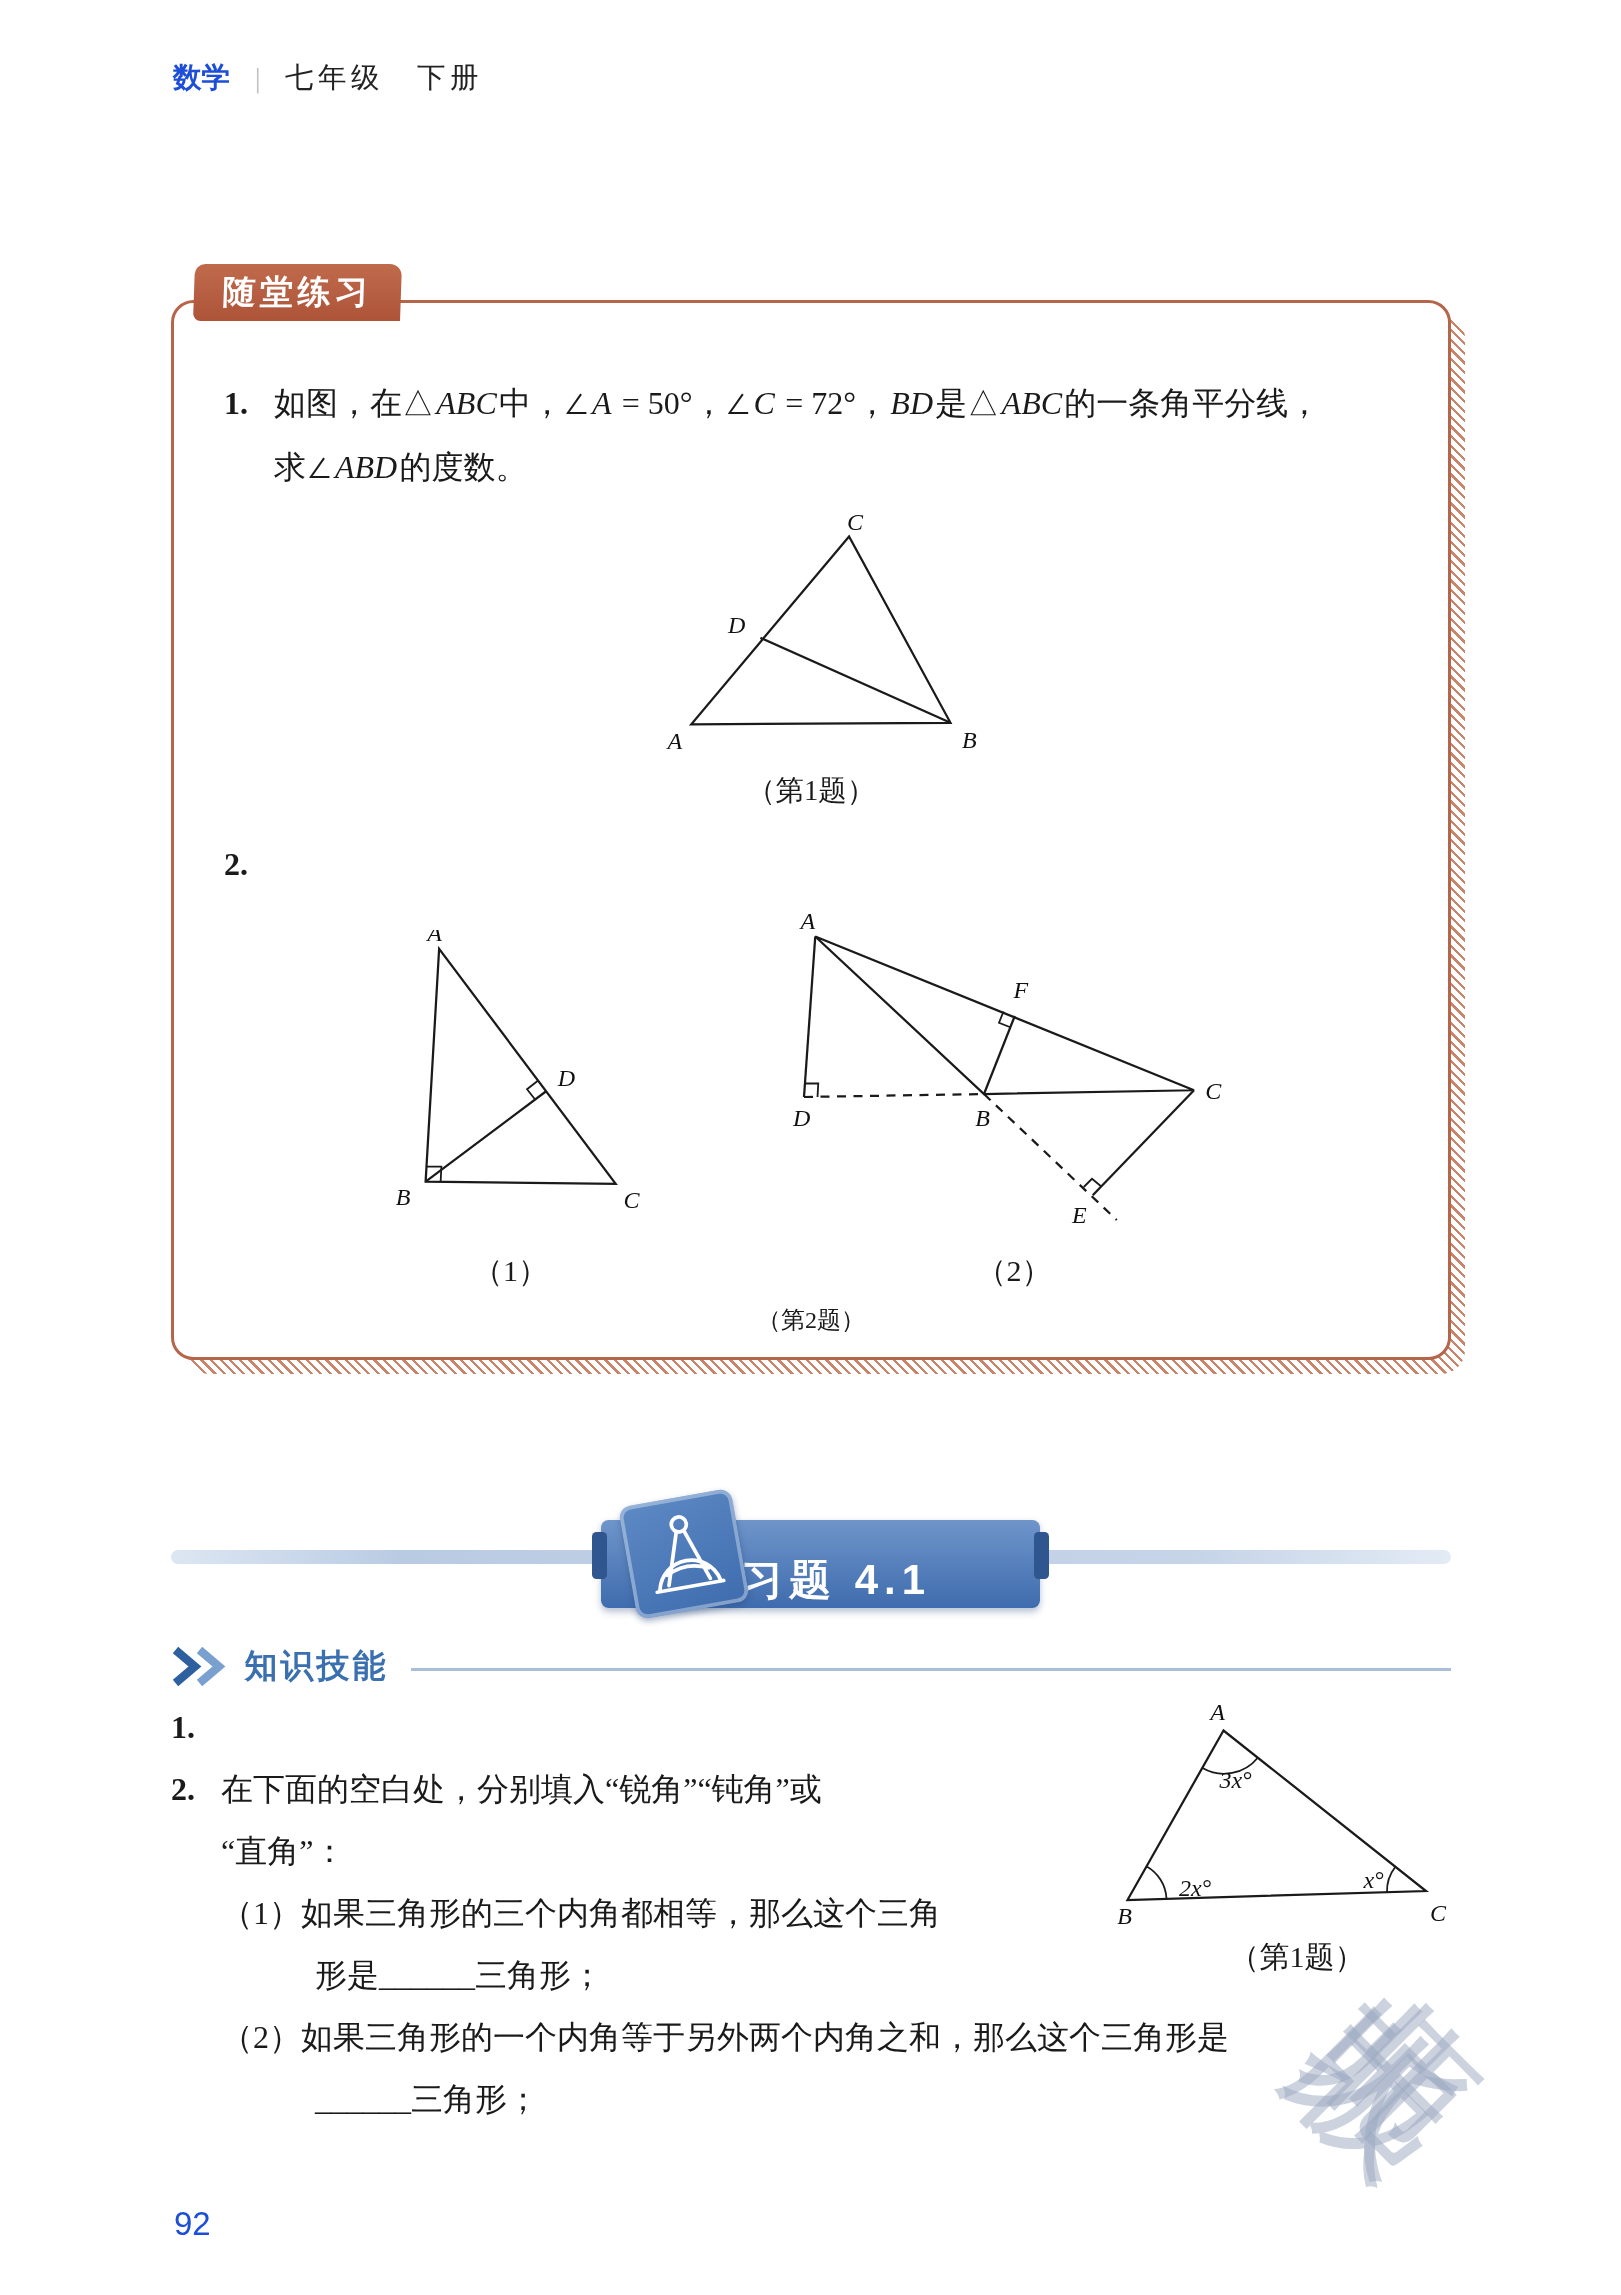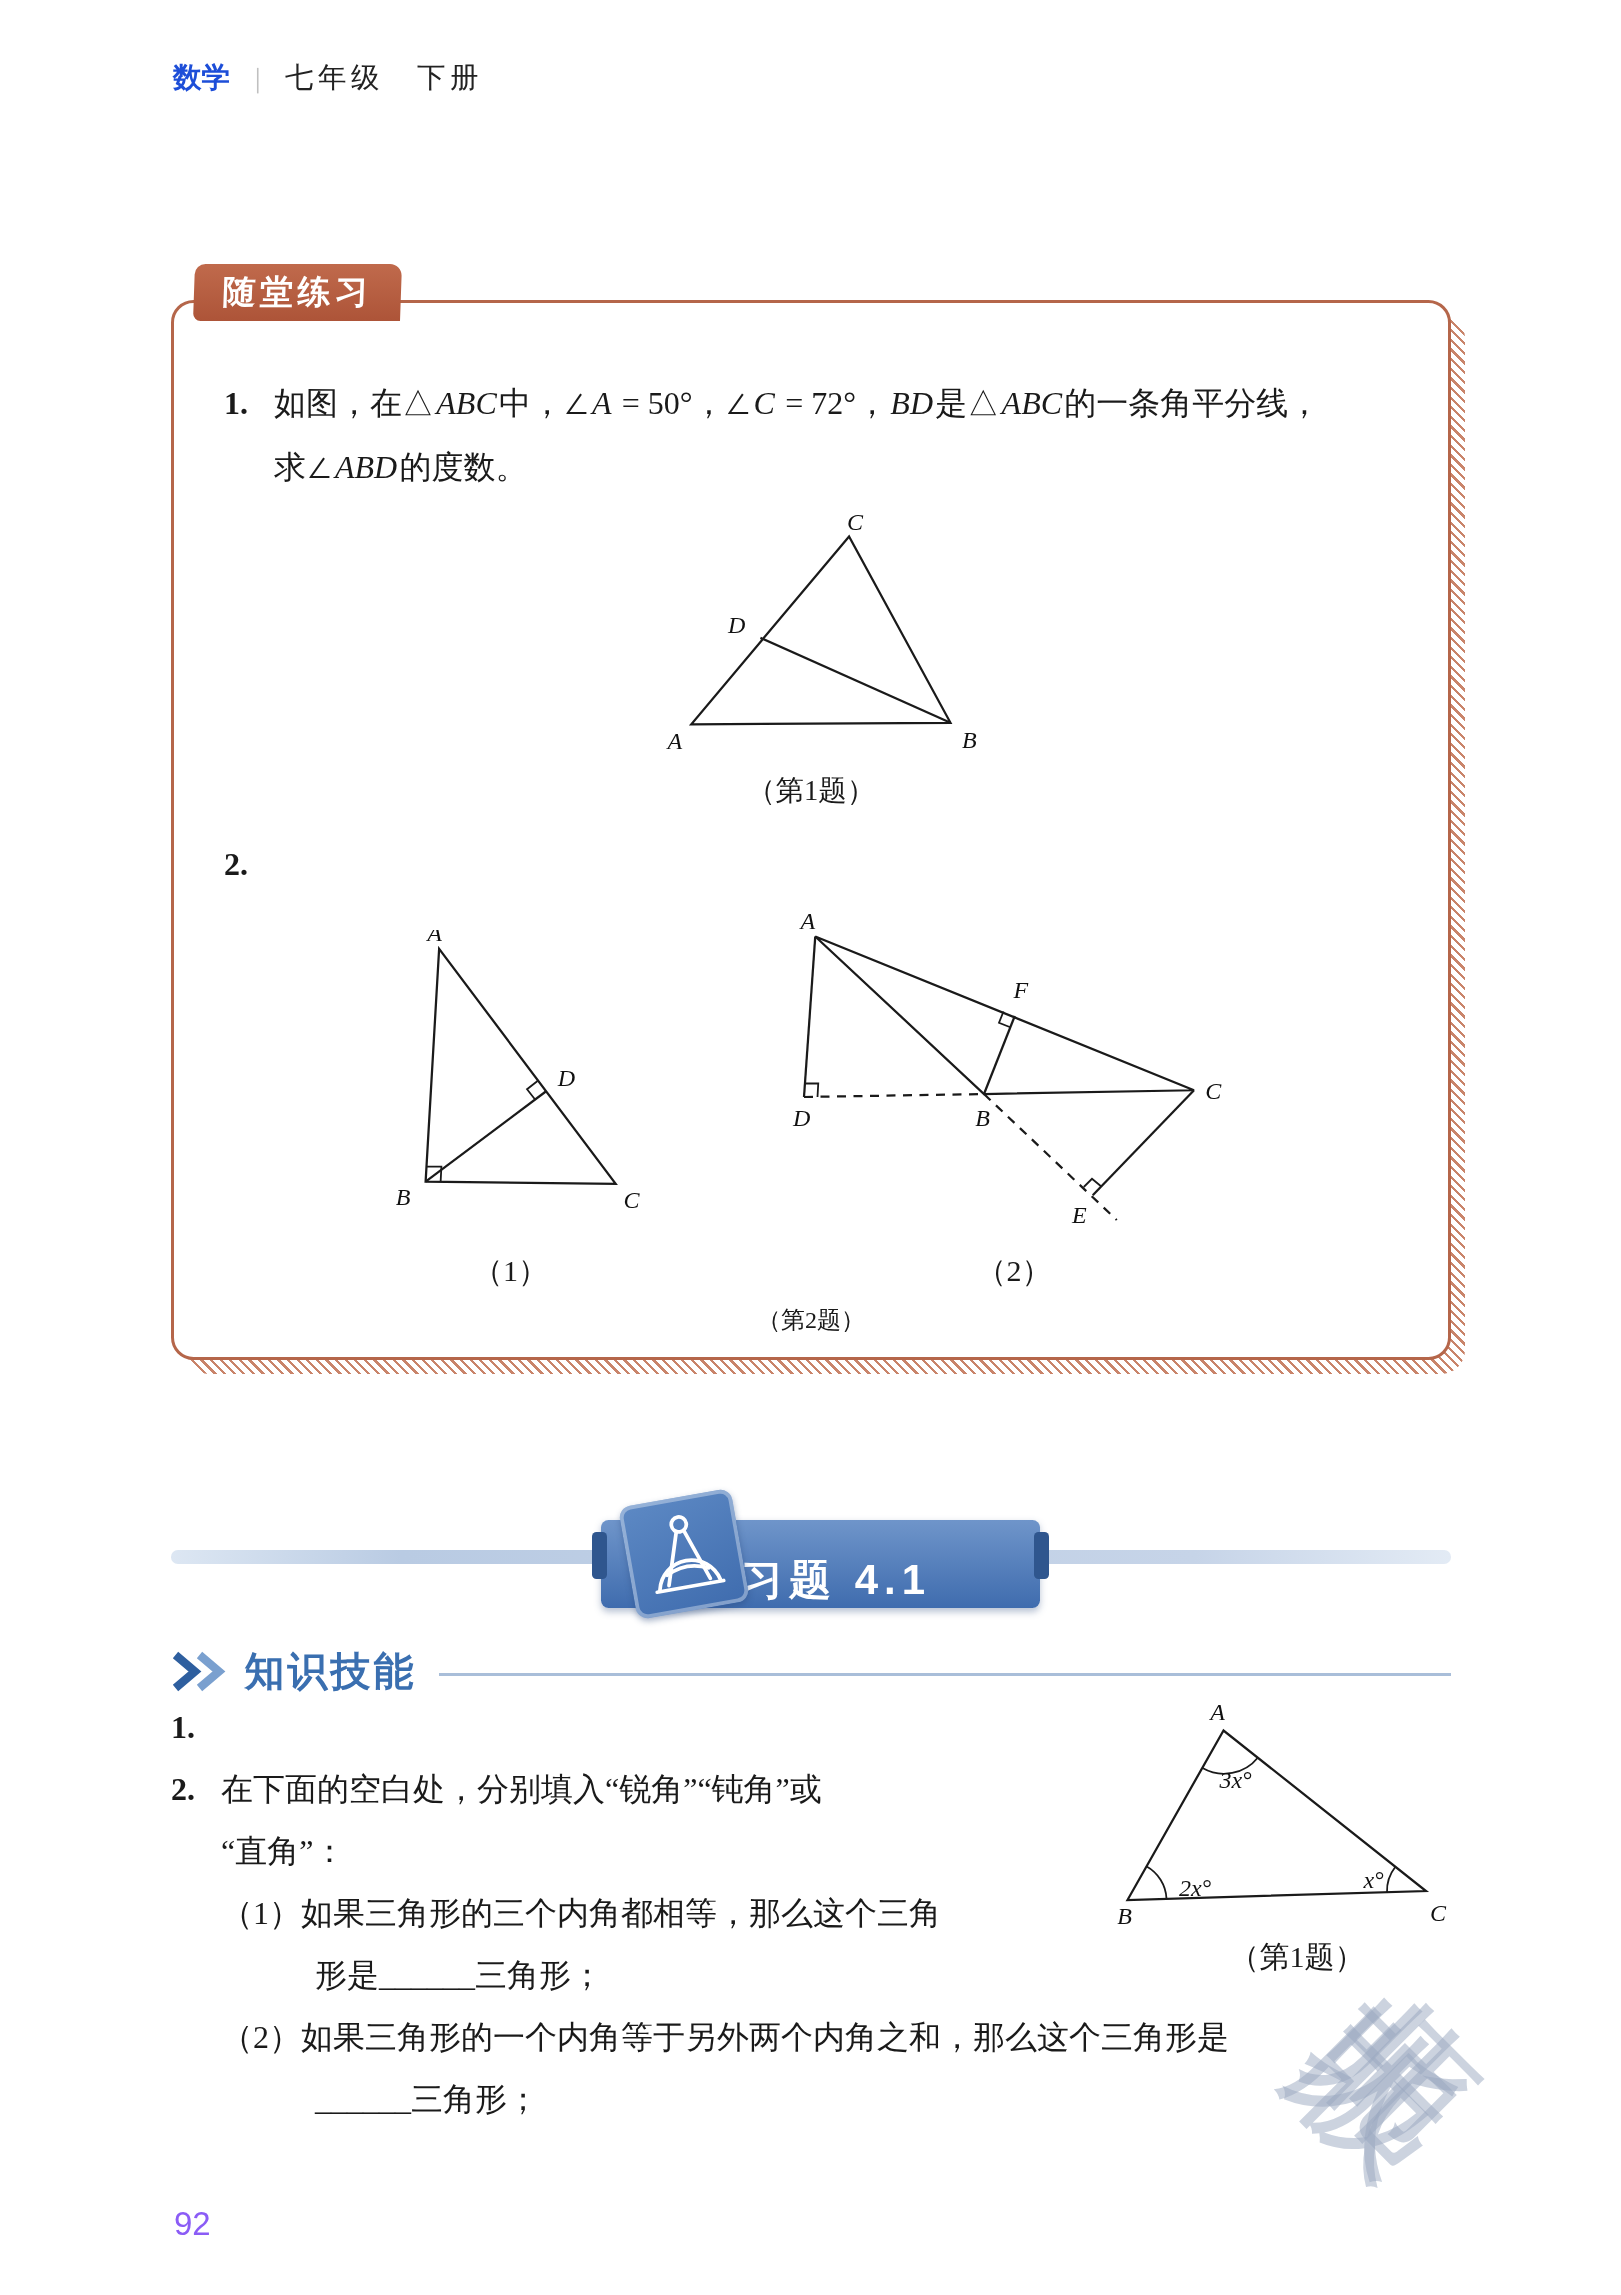--- a/index.html
+++ b/index.html
@@ -56,35 +56,35 @@
     font-size:42px; letter-spacing:6px; box-shadow:0 3.8px 7.5px rgba(54,84,133,0.35); }
   .ribbon::before, .ribbon::after { content:""; position:absolute; top:12px; width:15px; height:47px;
     background:#2f568e; border-radius:4.5px; z-index:-1; }
   .ribbon::before { left:-9px; } .ribbon::after { right:-9px; }
   .banner-icon { position:absolute; left:627px; top:1497px; width:114px; height:114px; z-index:3;
     transform:rotate(-10deg); background:linear-gradient(160deg,#5d89c4,#3f6cae);
     border-radius:12px; box-shadow:inset 0 0 0 3.8px rgba(255,255,255,0.35), 0 3px 6px rgba(40,70,120,0.4); }
 
   
   .skills-head { position:absolute; left:171px; top:1644px; width:1280px; display:flex; align-items:center; }
-  .skills-title { font-family:Liberation Mono, monospace; font-weight:bold; font-size:40px;
+  .skills-title { font-family:Liberation Mono, monospace; font-weight:bold; font-size:33px;
     color:#3a6fb0; margin:0 22.5px 0 10.5px; letter-spacing:3px; }
   .skills-rule { flex:1; height:2.3px; background:#a9bed9; margin-top:6px; }
 
   .skills-body { position:absolute; left:171px; top:1705px; width:1280px; font-size:32px; line-height:44px; }
   .skills-body .row { margin-bottom:18px; display:flex; }
   .skills-body .plain { display:block; margin-bottom:18px; }
   .ind1 { padding-left:50px; }
   .ind2 { padding-left:144px; }
 
   .exfig { position:absolute; left:1117px; top:1696px; width:360px; text-align:center; }
   .exfig .figcap { font-size:30px; margin-top:3px; }
 
   .page-number { position:absolute; left:174px; top:2205px; font-family:"Liberation Sans", sans-serif;
-    font-size:33px; color:#8b5cf6; }
+    font-size:33px; color:#1d4ed8; }
 
   .watermark { position:absolute; right:225px; top:1855px; width:158px; height:653px;
     writing-mode:vertical-rl; transform:rotate(45deg);
     font-size:150px; letter-spacing:13.5px; color:rgba(154,168,191,0.5);
     font-family:"Liberation Serif", serif; z-index:0; }
 </style>
 </head>
 <body>
 
 <div class="page">

